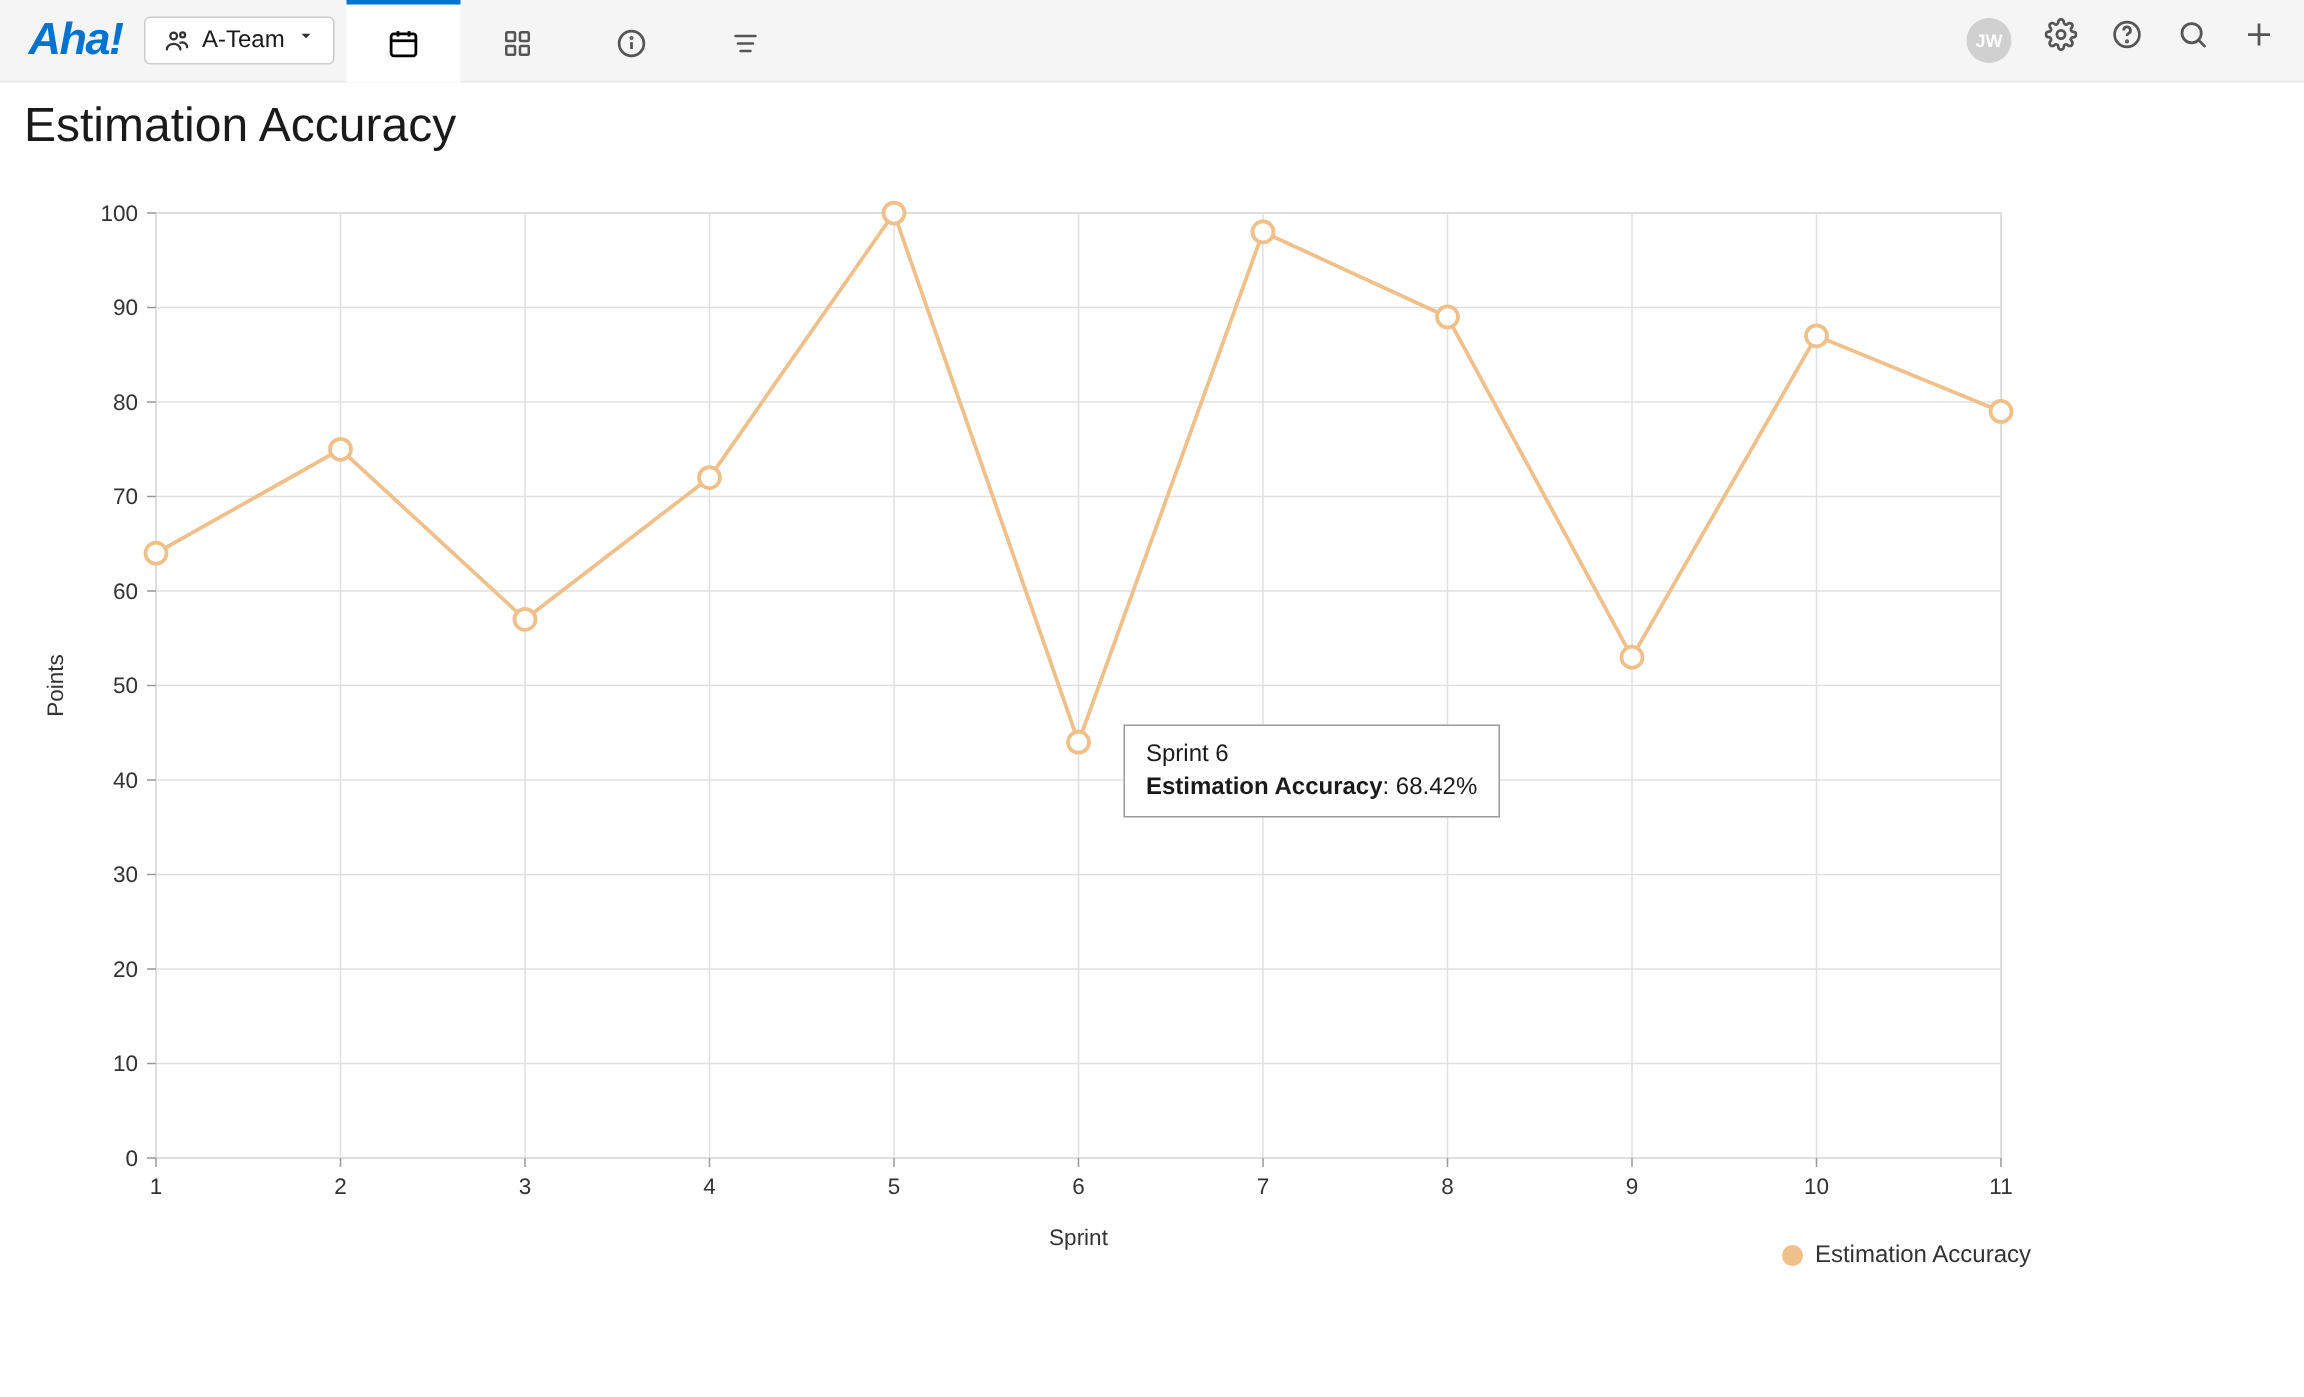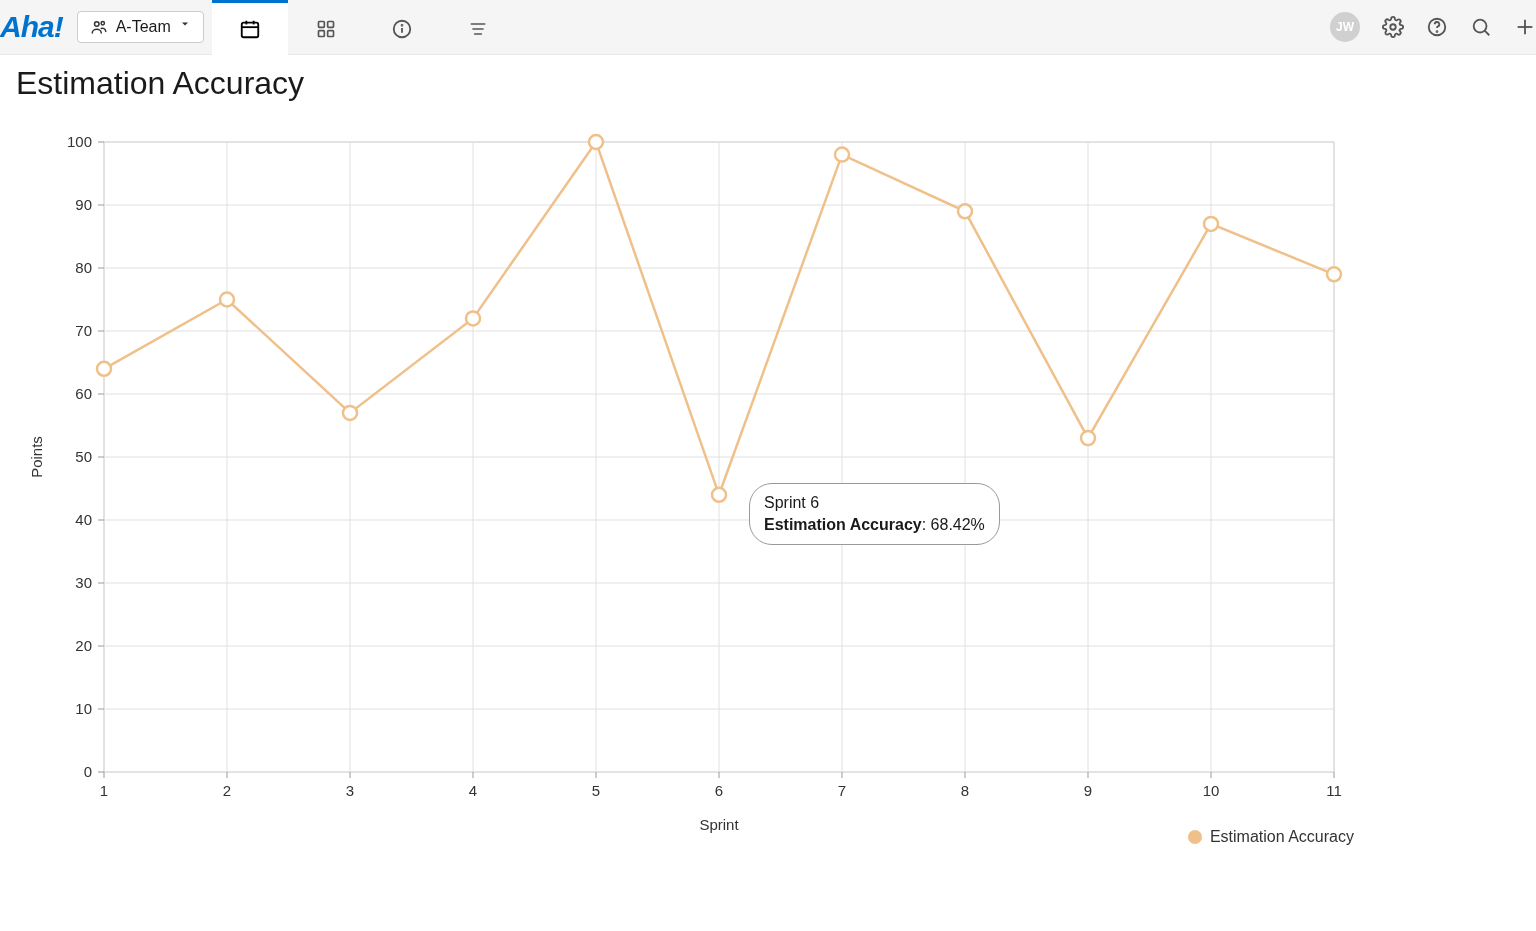--- a/index.html
+++ b/index.html
@@ -1,26 +1,26 @@
 <!DOCTYPE html>
 <html><head>
 <meta charset="utf-8">
 <style>
   html,body{margin:0;padding:0;font-family:-apple-system,BlinkMacSystemFont,"Segoe UI",Helvetica,Arial,sans-serif;color:#1a1a1a;background:#fff}
   *{box-sizing:border-box}
 
   
-  .toolbar{height:55px;background:#f5f5f5;border-bottom:1px solid #e8e8e8;display:flex;align-items:center;padding:0 0;gap:4px;position:relative}
+  .toolbar{height:55px;background:#f5f5f5;border-bottom:1px solid #e8e8e8;display:flex;align-items:center;padding:0 19px;gap:4px;position:relative}
   .logo{font-family:'Segoe UI',Arial,sans-serif;font-weight:800;font-size:30px;color:#0073cf;margin-right:10px;font-style:italic;letter-spacing:-1px}
   .team-switcher{display:flex;align-items:flex-start;gap:8px;background:#fff;border:1px solid #ccc;border-radius:4px;padding:6px 12px;font-size:16px;cursor:pointer}
   .nav-icons{display:flex;align-items:center;margin-left:4px}
   .nav-btn{width:76px;height:55px;display:flex;align-items:center;justify-content:center;cursor:pointer;border-top:3px solid transparent;color:#555}
   .nav-btn.active{background:#fff;border-top:3px solid #0073cf;color:#000}
   .spacer{flex:1}
-  .right-icons{display:flex;align-items:center;gap:22px;color:#666}
+  .right-icons{display:flex;gap:22px;color:#666}
   .avatar{width:30px;height:30px;border-radius:50%;background:#d0d0d0;color:#fff;display:flex;align-items:center;justify-content:center;font-size:12px;font-weight:600}
 
   
   .page{padding:10px 0 0 14px}
   .page-title{font-size:32px;font-weight:400;margin:0 0 10px 0;padding-left:2px}
   .chart-wrap{position:relative;width:1330px;height:740px;margin-left:10px}
   svg.chart{display:block}
   .grid line{stroke:#e0e0e0;stroke-width:1}
   .axis-border{stroke:#ccc;stroke-width:1;fill:none}
   .axis text{font-size:15px;fill:#333}
@@ -218,21 +218,21 @@
         <circle cx="449" cy="206.40000000000003" r="7" class="pt"></circle>
         <circle cx="572" cy="30" r="7" class="pt"></circle>
         <circle cx="695" cy="382.8" r="7" class="pt"></circle>
         <circle cx="818" cy="42.60000000000002" r="7" class="pt"></circle>
         <circle cx="941" cy="99.29999999999995" r="7" class="pt"></circle>
         <circle cx="1064" cy="326.09999999999997" r="7" class="pt"></circle>
         <circle cx="1187" cy="111.89999999999998" r="7" class="pt"></circle>
         <circle cx="1310" cy="162.29999999999995" r="7" class="pt"></circle>
       </svg>
 
-    <div class="tooltip" id="tooltip" style="left: 725px; top: 370.8px; border-radius: 23px;">
+    <div class="tooltip" id="tooltip" style="left: 725px; top: 370.8px;">
       <div class="tt-title">Sprint 6</div>
       <div class="tt-row">
         <span class="tt-label">Estimation Accuracy</span><span>: </span><span>68.42%</span>
       </div>
     </div>
 
     <div class="legend">
       <span class="legend-swatch"></span>
       <span>Estimation Accuracy</span>
     </div>

